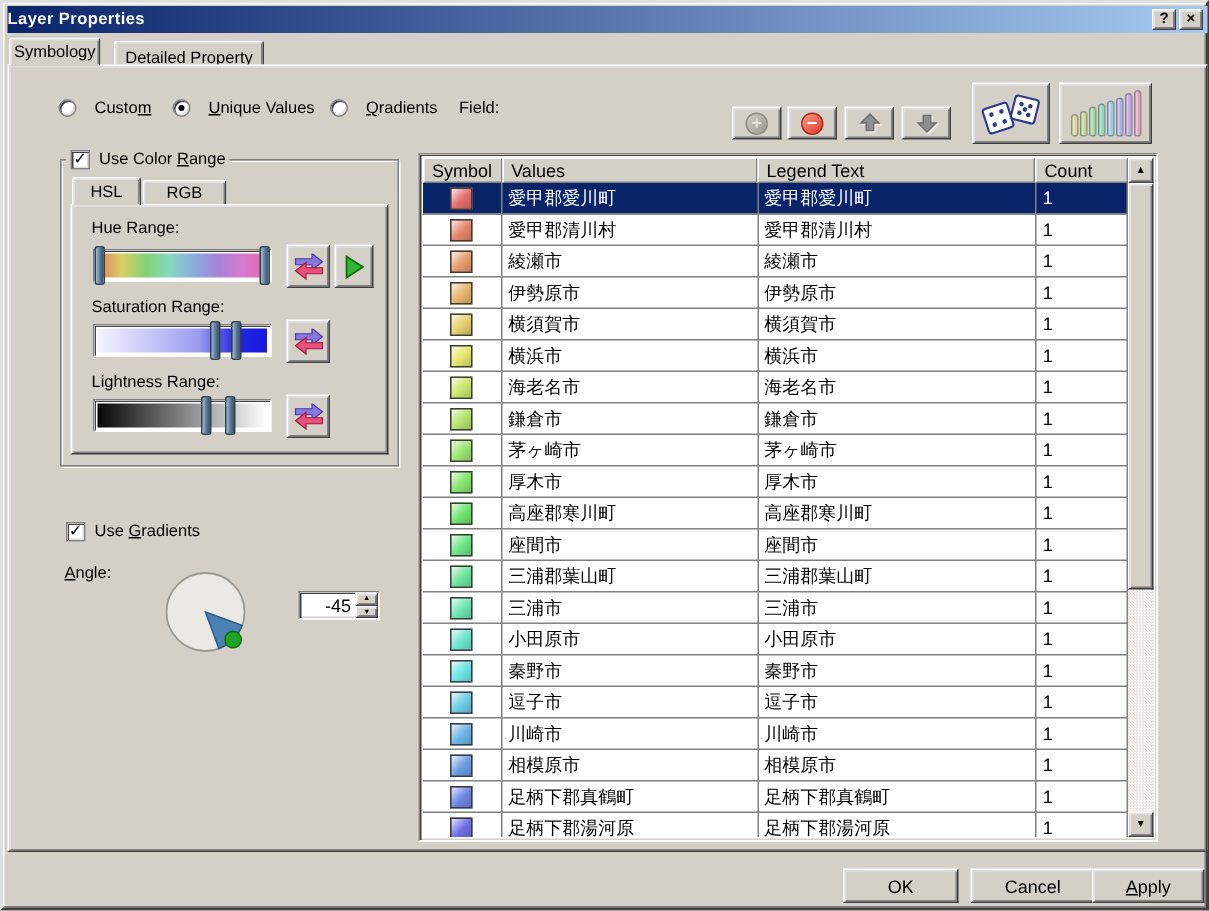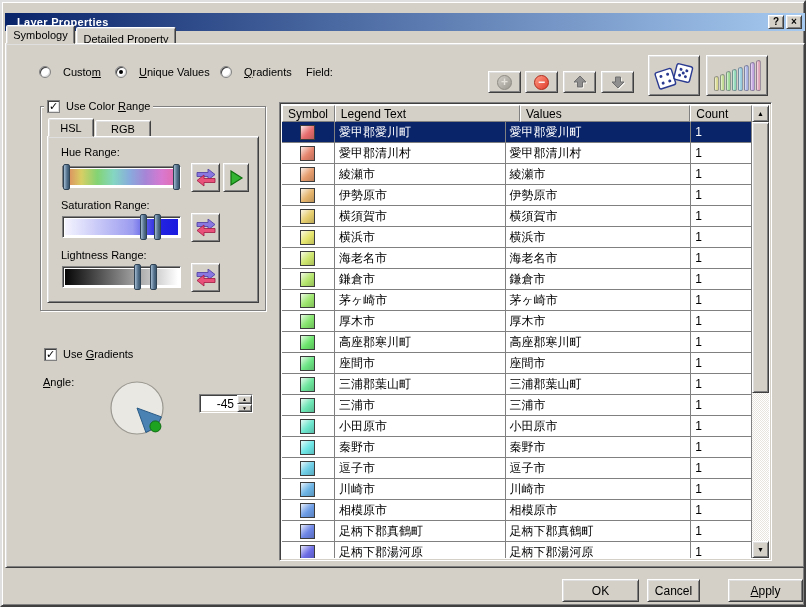--- a/index.html
+++ b/index.html
@@ -8,21 +8,21 @@
 
   .raised { border:1px solid; border-color:#ffffff #404040 #404040 #ffffff; box-shadow: inset 1px 1px 0 #dfdfdf, inset -1px -1px 0 #808080; }
   .sunken { border:1px solid; border-color:#808080 #ffffff #ffffff #808080; box-shadow: inset 1px 1px 0 #404040, inset -1px -1px 0 #d4d0c8; }
   .groove { border:1px solid #808080; box-shadow: inset 1px 1px 0 #fff, 1px 1px 0 #fff; }
   .u { text-decoration:underline; }
   .abs { position:absolute; }
 
   #win { position:relative; width:806px; height:607px; background:#d4d0c8;
          border:2px solid; border-color:#dfdfdf #404040 #404040 #dfdfdf; box-shadow: inset 1px 1px 0 #fff, inset -1px -1px 0 #808080; }
 
-  .titlebar { left:3px; top:11px; width:800px; height:18px; display:flex; align-items:center; padding-left:12px; }
+  .titlebar { left:3px; top:2px; width:800px; height:18px; display:flex; align-items:center; padding-left:0; }
   .titlebar .ttl { color:#fff; font-weight:bold; font-size:11px; letter-spacing:.3px; }
   .tb-btn { position:absolute; top:2px; width:16px; height:14px; background:#d4d0c8; font-weight:bold; font-size:10px;
             display:flex; align-items:center; justify-content:center; line-height:1; }
 
   
   .tab { position:absolute; background:#d4d0c8; border:1px solid; border-color:#fff #404040 transparent #fff;
          box-shadow: inset 1px 1px 0 #dfdfdf, inset -1px 0 0 #808080;
          border-radius:2px 2px 0 0; display:flex; align-items:center; justify-content:center; }
   .tab.active { z-index:5; }
 
@@ -106,21 +106,21 @@
   <div class="titlebar abs" style="background: linear-gradient(to right, rgb(10, 36, 106), rgb(166, 202, 240));">
     <span class="ttl">Layer Properties</span>
     <div class="tb-btn raised" style="left:763px;">
         <span>?</span>
       </div>
     <div class="tb-btn raised" style="left:781px;">
         <span>×</span>
       </div>
   </div>
 
-  <div class="tab active abs" style="left:4px; top:23px; width:69px; height:19px;">
+  <div class="tab active abs" style="left:4px; top:23px; width:61px; height:19px;">
     <span>Symbology</span>
   </div>
   <div class="tab abs" style="left:74px; top:25px; width:100px; height:24px;justify-content:center;">
     <span>Detailed Property</span>
   </div>
 
   <div class="tabpage abs">
 
     <div class="radio-item" style="left:33px; top:20px;">
       <span class="radio"></span>
@@ -275,22 +275,22 @@
           </div>
         <div class="raised">
             <span>▼</span>
           </div>
       </span>
     </div>
 
     <div class="table sunken abs" style="left:273px; top:58px; width:493px; height:459px;">
       <div class="thead" style="position:absolute; left:2px; top:2px; right:19px;">
         <div class="th" style="width:53px;">Symbol</div>
+        <div class="th" style="width:171px;">Values</div>
         <div class="th" style="width:186px;">Legend Text</div>
-        <div class="th" style="width:171px;">Values</div>
         <div class="th" style="width:62px;">Count</div>
       </div>
       <div class="tbody-wrap">
           <div class="trow selected">
     <div class="c c-sym">
               <span class="swatch" style="background: linear-gradient(135deg, rgba(255, 255, 255, 0.85), rgba(255, 255, 255, 0.2) 40%, rgba(0, 0, 0, 0) 55%, rgba(0, 0, 0, 0.18)), rgb(229, 108, 108);"></span>
             </div>
     <div class="c c-val">愛甲郡愛川町</div>
     <div class="c c-leg">愛甲郡愛川町</div>
     <div class="c c-cnt">1</div>
@@ -466,20 +466,20 @@
         <div class="sb-btn raised" style="bottom:0;">
             <span>▼</span>
           </div>
       </div>
     </div>
   </div>
 
   <div class="footer-btn raised" style="left:560px; width:77px;">
       <span>OK</span>
     </div>
-  <div class="footer-btn raised" style="left:645px; width:53px;">
+  <div class="footer-btn raised" style="left:645px; width:83px;">
       <span>Cancel</span>
     </div>
   <div class="footer-btn raised" style="left:726px; width:75px;">
       <span><span class="u">A</span><span>pply</span></span>
     </div>
 
 </div>
 
 </body></html>

